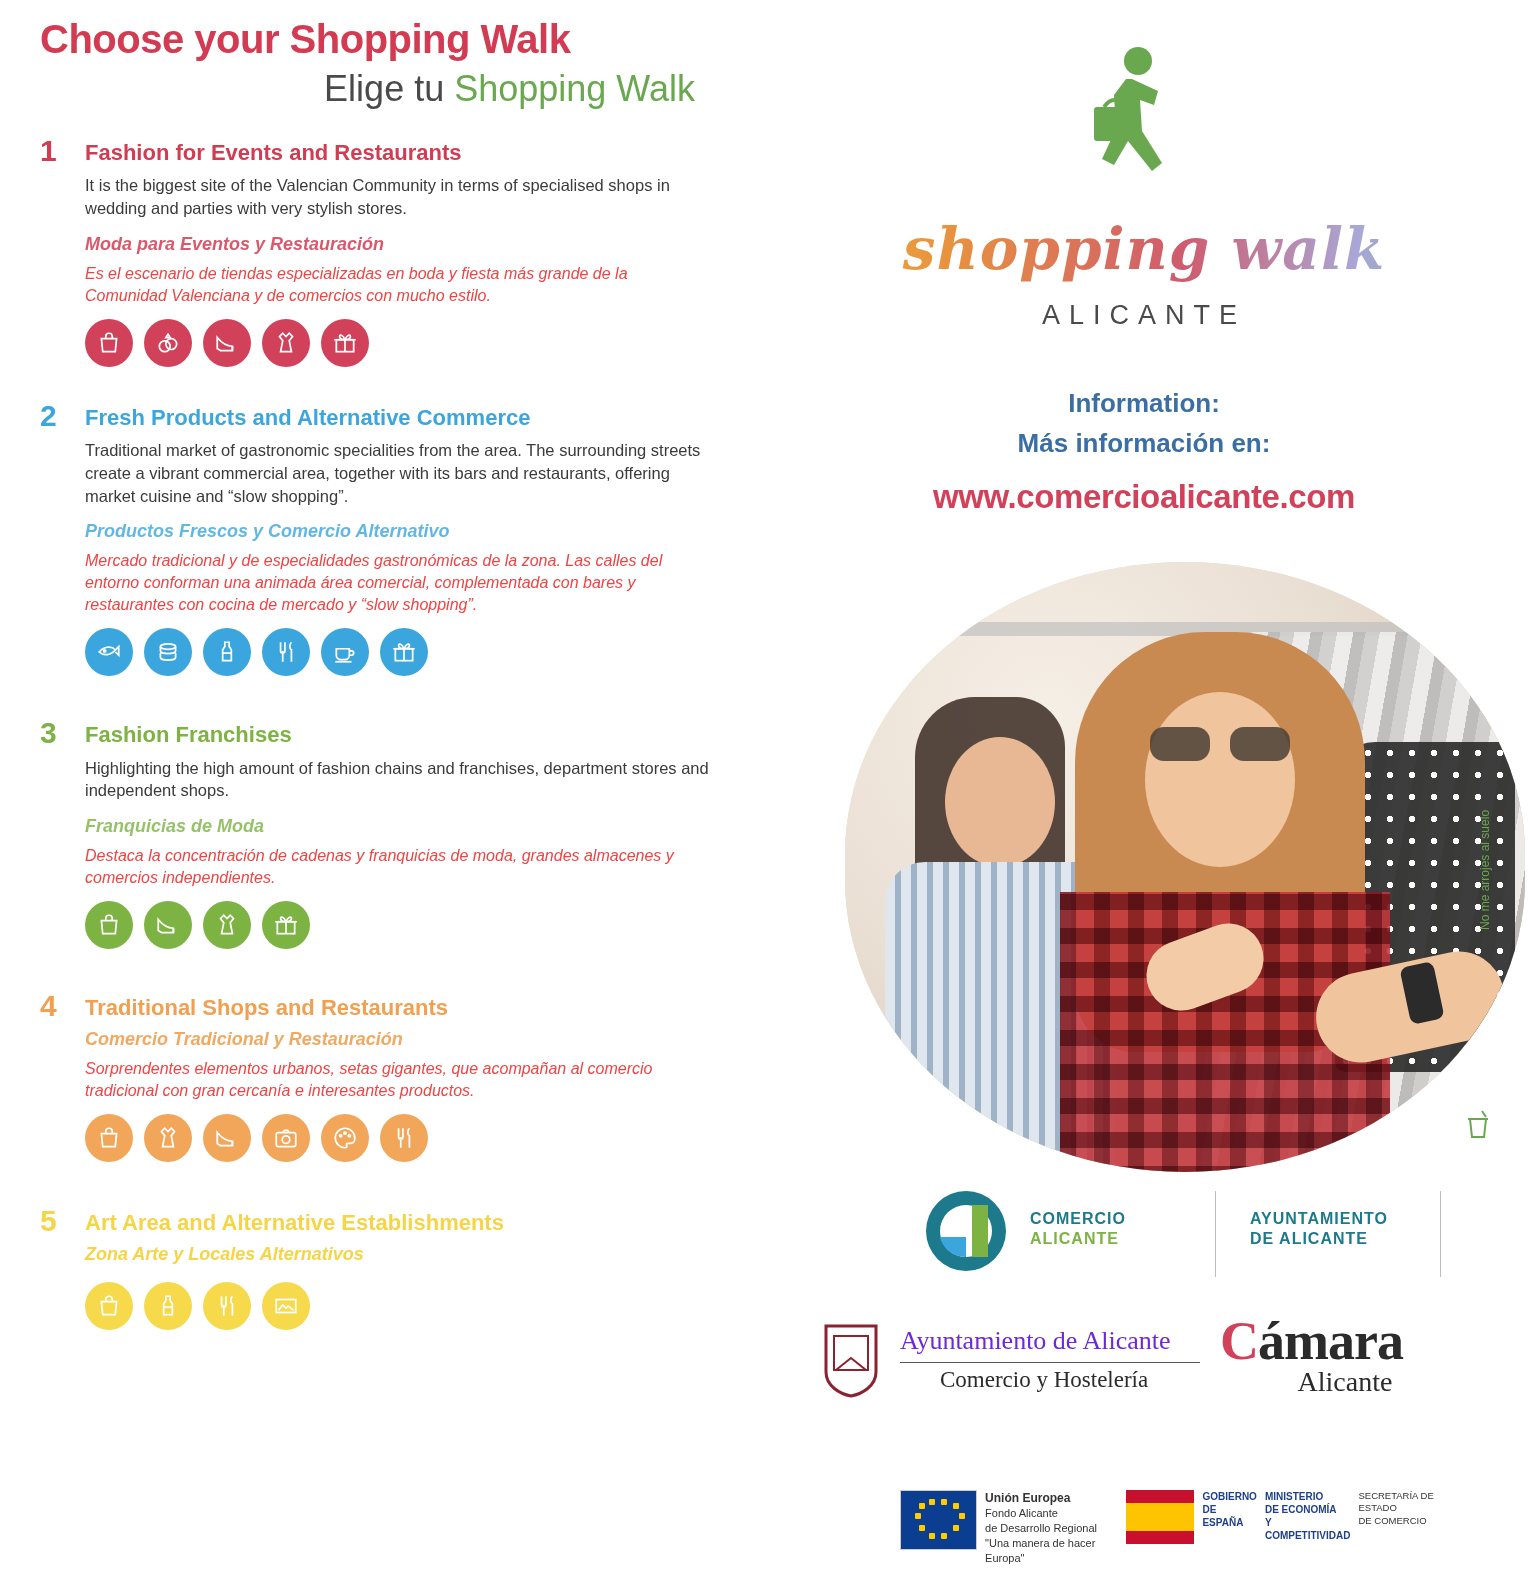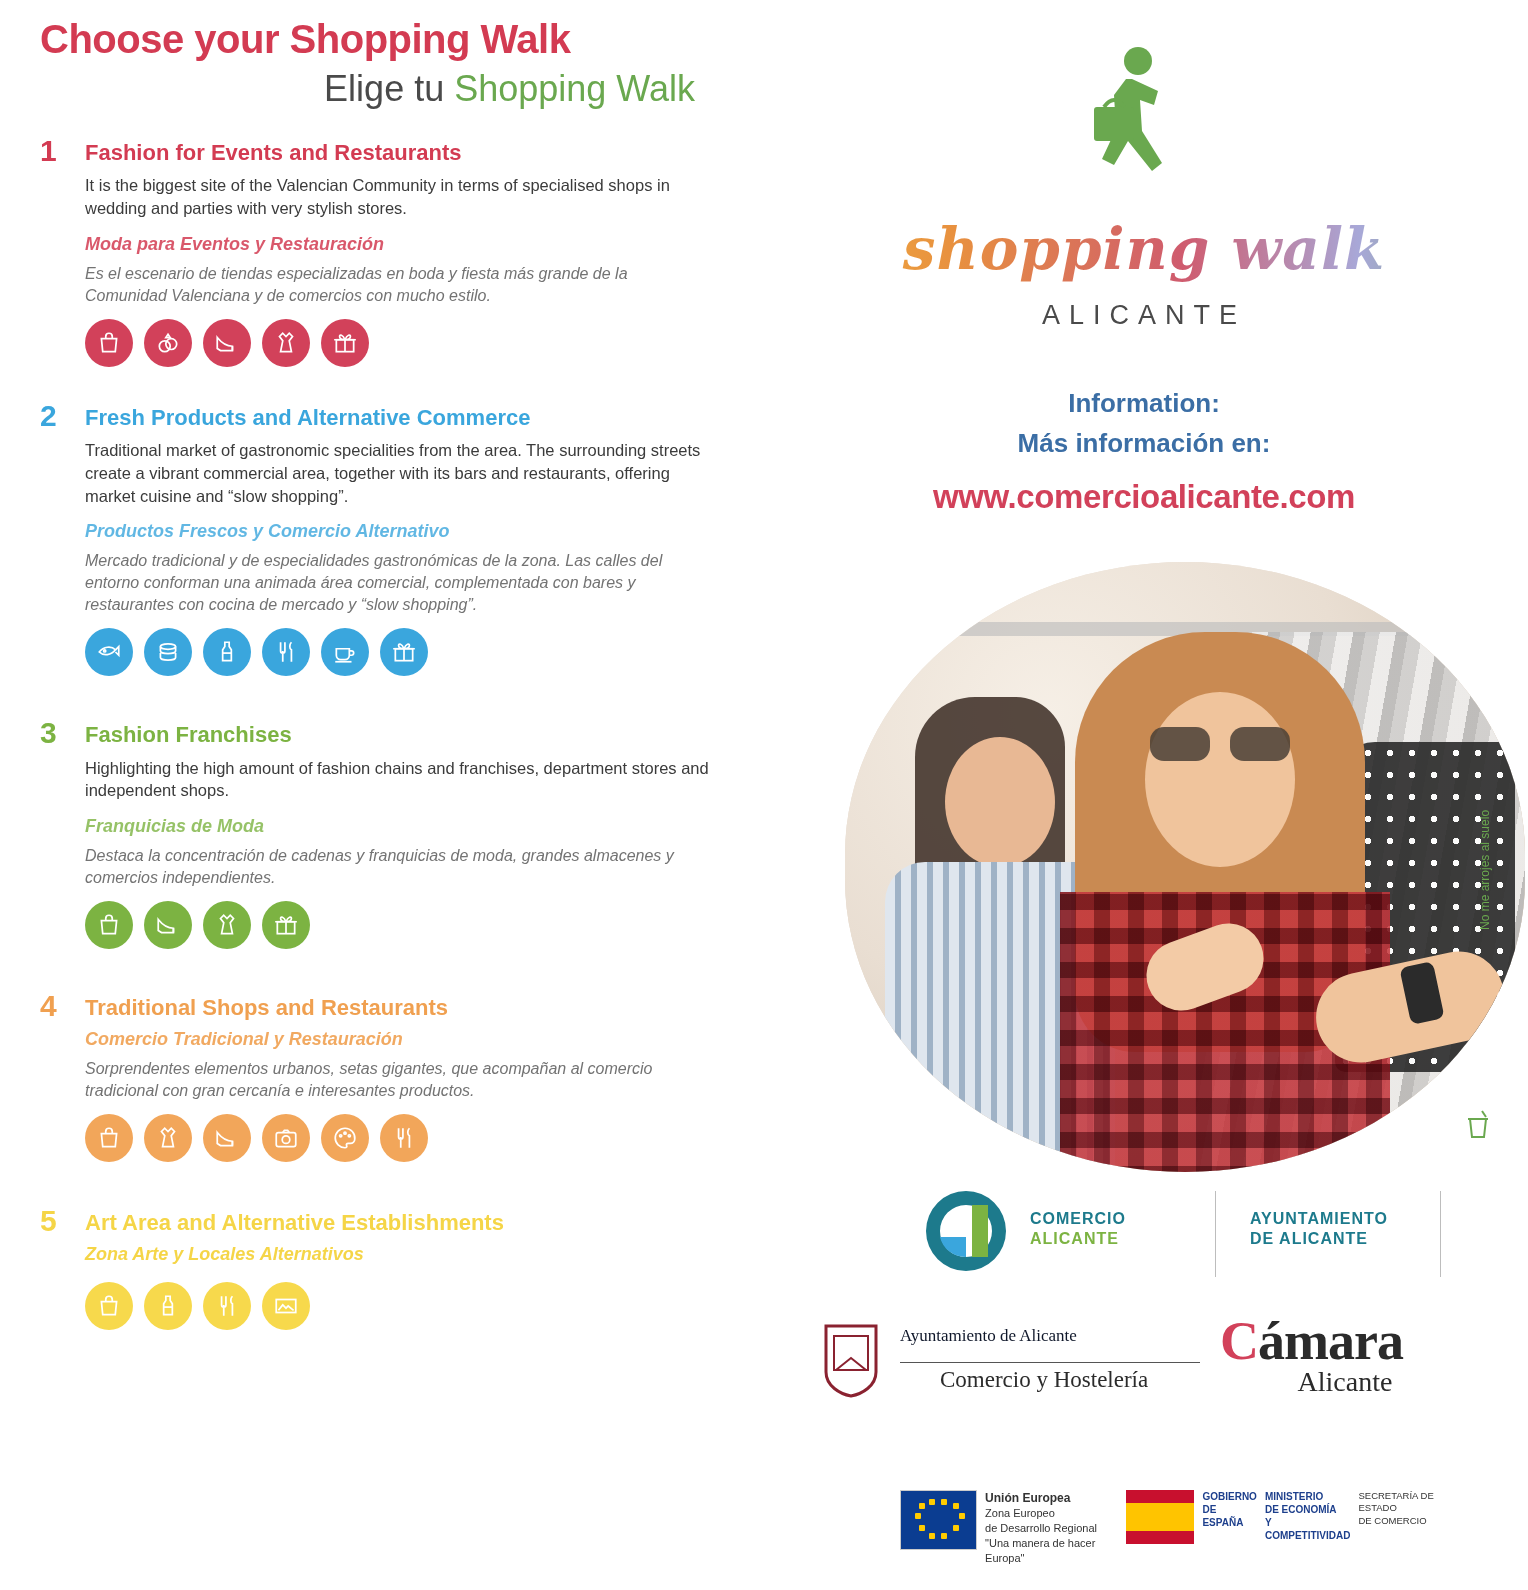--- a/index.html
+++ b/index.html
@@ -29,21 +29,21 @@
 
   .section{position:relative;margin:0 0 0 40px;width:680px;}
   .sec-num{
     position:absolute;left:0;top:-4px;
     font-size:30px;font-weight:bold;line-height:1;
   }
   .sec-body{margin-left:45px;}
   .head-en{font-size:22px;font-weight:bold;line-height:1.2;margin-bottom:8px;}
   .para-en{font-size:16.5px;color:#3b3b3b;line-height:1.38;margin:0 0 14px 0;}
   .head-es{font-size:18px;font-style:italic;font-weight:bold;line-height:1.2;margin-bottom:7px;}
-  .para-es{font-size:16px;color:#737373;font-style:italic;line-height:1.38;margin:0 8px 12px 0;}
+  .para-es{font-size:16px;color:#ef4444;font-style:italic;line-height:1.38;margin:0 8px 12px 0;}
 
   .icons{display:flex;gap:11px;margin-top:10px;}
   .icon-circle{
     width:48px;height:48px;border-radius:50%;
     display:flex;align-items:center;justify-content:center;
     color:#fff;
   }
   .icon-circle svg{width:26px;height:26px;display:block;}
 
   
@@ -117,21 +117,21 @@
   .logos-row{position:absolute;left:70px;top:1185px;width:640px;height:120px;}
   .ca-mark{position:absolute;left:90px;top:0;width:92px;height:92px;}
   .ca-text{position:absolute;left:200px;top:24px;font-size:16px;font-weight:bold;line-height:1.25;letter-spacing:1px;}
   .ca-text .c-a{color:#1d7a8c;} .ca-text .c-b{color:#7cb342;}
   .vline{position:absolute;left:385px;top:6px;width:1px;height:86px;background:#bdbdbd;}
   .ayt-text{position:absolute;left:420px;top:24px;font-size:16px;font-weight:bold;color:#1d7a8c;line-height:1.25;letter-spacing:1px;}
   .vline2{position:absolute;left:610px;top:6px;width:1px;height:86px;background:#bdbdbd;}
 
   .ayt-block{position:absolute;left:60px;top:1320px;width:380px;}
   .shield{position:absolute;left:0;top:0;width:62px;height:78px;}
-  .ayt-l1{position:absolute;left:80px;top:6px;font-family:"Liberation Serif",serif;font-size:17px;color:#0f172a;}
+  .ayt-l1{position:absolute;left:80px;top:6px;font-family:"Liberation Serif",serif;font-size:26px;color:#6d28d9;}
   .ayt-rule{position:absolute;left:80px;top:42px;width:300px;height:1px;background:#555;}
   .ayt-l2{position:absolute;left:120px;top:47px;font-family:"Liberation Serif",serif;font-size:23px;color:#2b2b2b;}
 
   .camara{position:absolute;left:460px;top:1310px;width:280px;}
   .camara-main{font-family:"Liberation Serif",serif;font-size:54px;font-weight:bold;color:#2b2b2b;letter-spacing:-1px;}
   .camara-main .c1d{color:#d2415a;}
   .camara-sub{font-family:"Liberation Serif",serif;font-size:28px;color:#2b2b2b;text-align:center;width:250px;margin-top:-6px;}
 
   .eu{position:absolute;left:140px;top:1490px;width:560px;height:70px;display:flex;align-items:flex-start;gap:8px;}
   .eu-flag{width:86px;height:58px;background:#0b3d91;position:relative;border:1px solid #ccc;}
@@ -466,21 +466,21 @@
         <span class="eu-star" style="left:52px;top:34px"></span>
         <span class="eu-star" style="left:40px;top:42px"></span>
         <span class="eu-star" style="left:28px;top:42px"></span>
         <span class="eu-star" style="left:18px;top:34px"></span>
         <span class="eu-star" style="left:14px;top:22px"></span>
         <span class="eu-star" style="left:18px;top:12px"></span>
         <span class="eu-star" style="left:28px;top:8px"></span>
       </div>
       <div class="eu-txt">
         <b>Unión Europea</b>
-        <div>Zona Europeo</div>
+        <div>Fondo Alicante</div>
         <div>de Desarrollo Regional</div>
         <div>"Una manera de hacer Europa"</div>
       </div>
       <div class="esp-flag">
           <div class="band"></div>
         </div>
       <div>
         <div class="esp-txt">GOBIERNO</div>
         <div class="esp-txt">DE ESPAÑA</div>
       </div>

